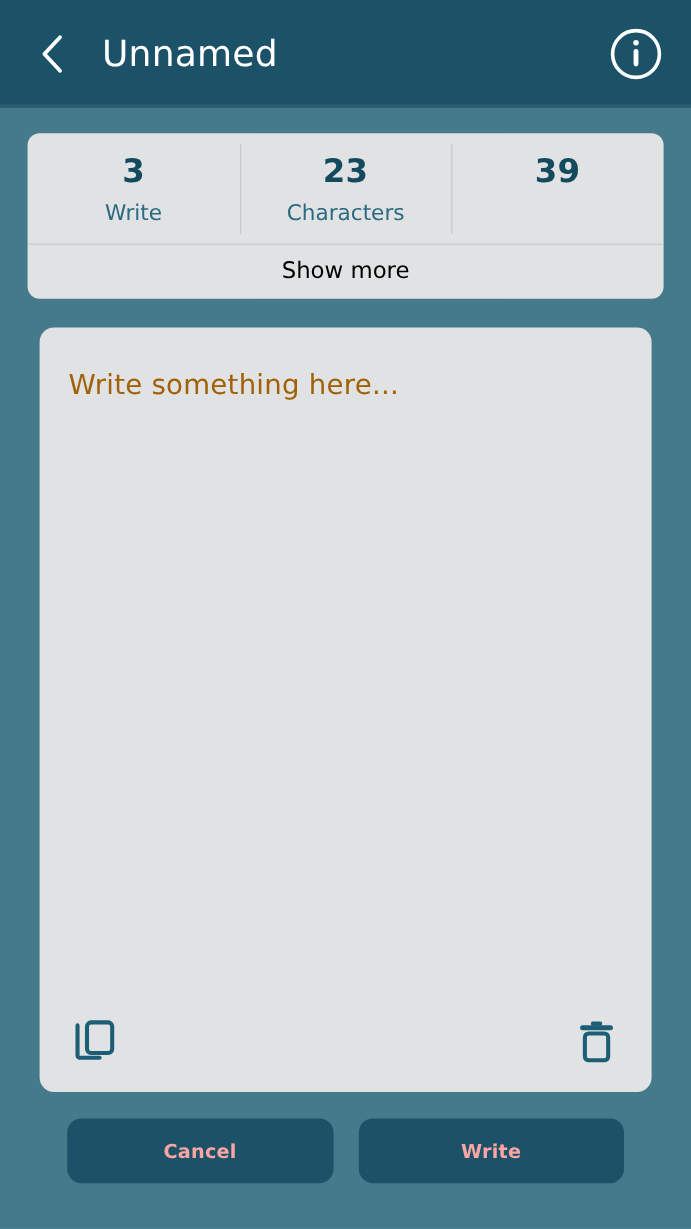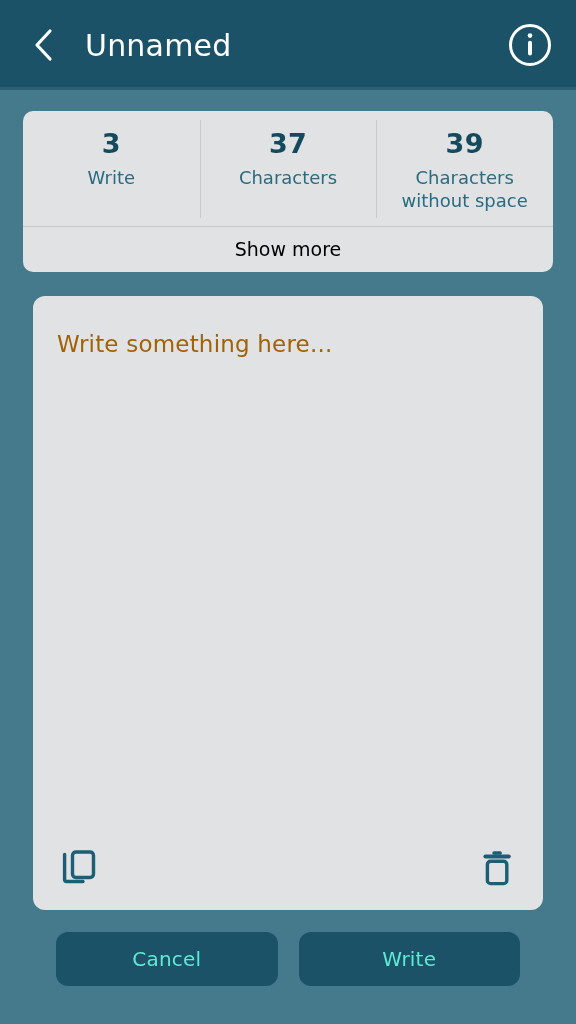--- a/index.html
+++ b/index.html
@@ -207,24 +207,24 @@
     gap: 21px;
     padding: 22px 33px 38px 33px;
   }
 
   .btn {
     flex: 1 1 0;
     height: 54px;
     border: none;
     border-radius: 12px;
     background: #1b5267;
-    color: #5eead4;
+    color: #fca5a5;
     font-family: "DejaVu Sans", sans-serif;
-    font-size: 20px;
-    font-weight: 400;
+    font-size: 16px;
+    font-weight: 700;
     letter-spacing: 0.2px;
     cursor: pointer;
     display: flex;
     align-items: center;
     justify-content: center;
   }
 </style>
 </head>
 <body>
 
@@ -255,27 +255,26 @@
     <div class="stats-card">
 
       <div class="stats-row">
 
         <div class="stat">
           <div class="stat-value">3</div>
           <div class="stat-label">Write</div>
         </div>
 
         <div class="stat">
-          <div class="stat-value">37</div>
+          <div class="stat-value">23</div>
           <div class="stat-label">Characters</div>
         </div>
 
         <div class="stat">
           <div class="stat-value">39</div>
-          <div class="stat-label">Characters without space</div>
         </div>
 
       </div>
 
       <div class="stats-divider"></div>
 
       <div class="show-more">Show more</div>
 
     </div>
 

